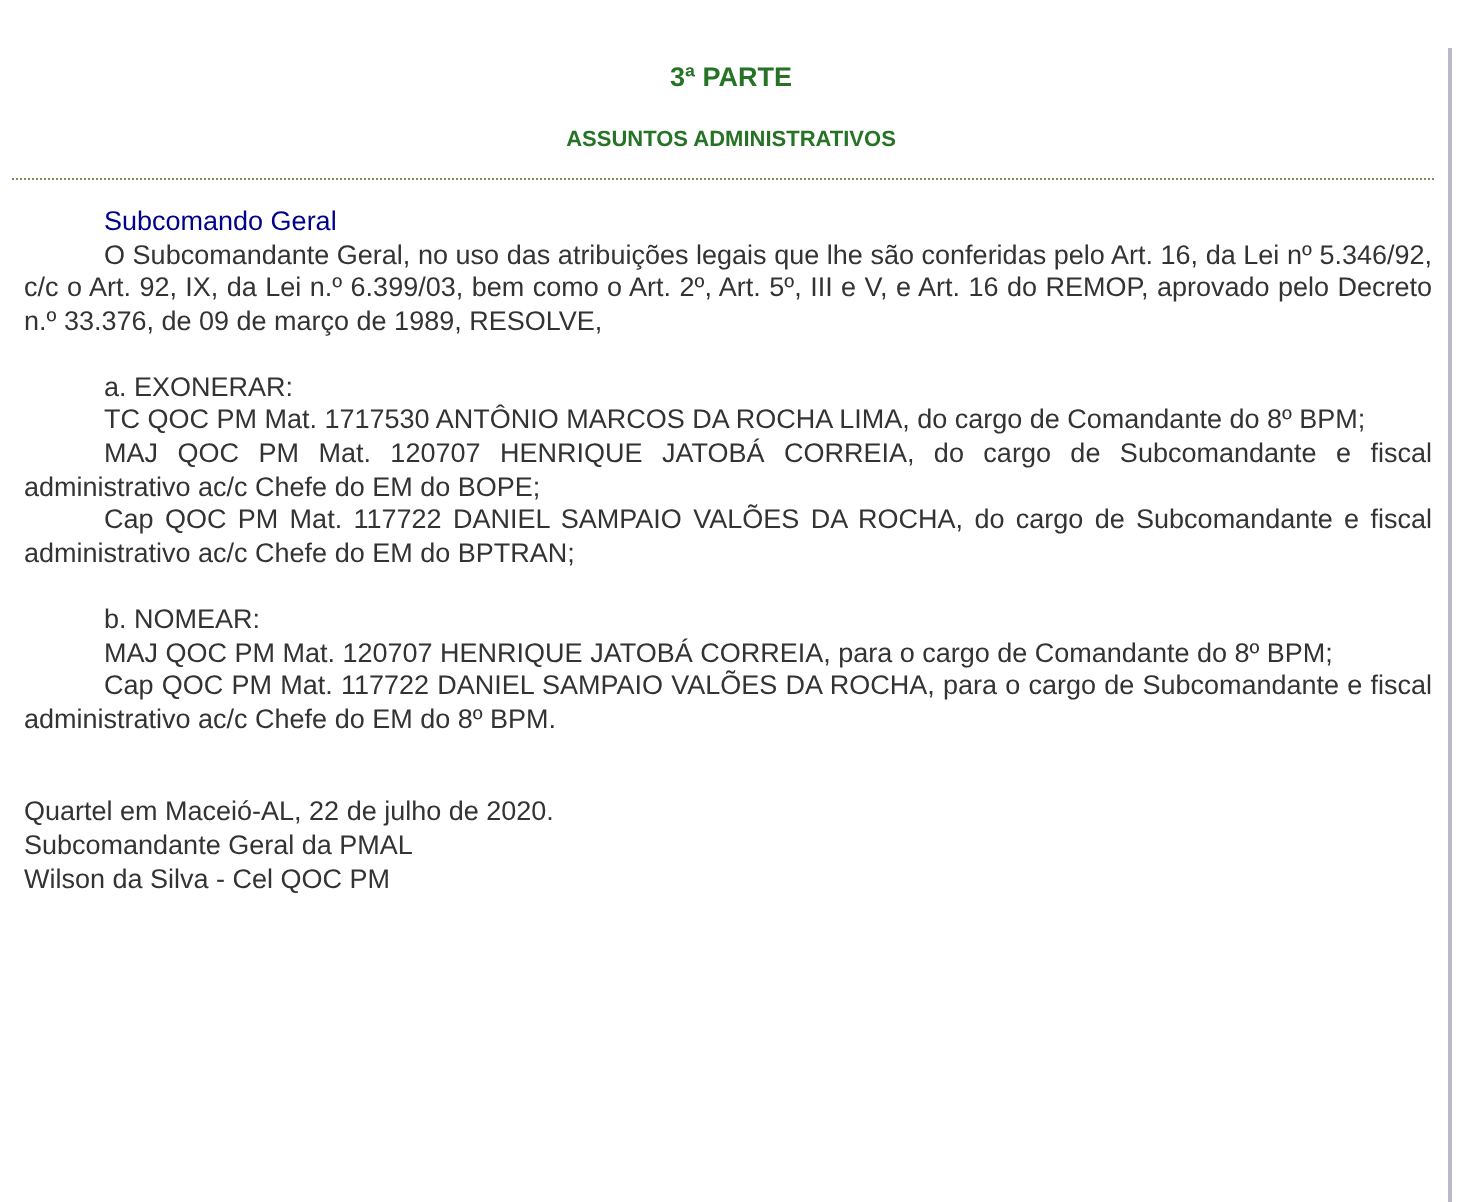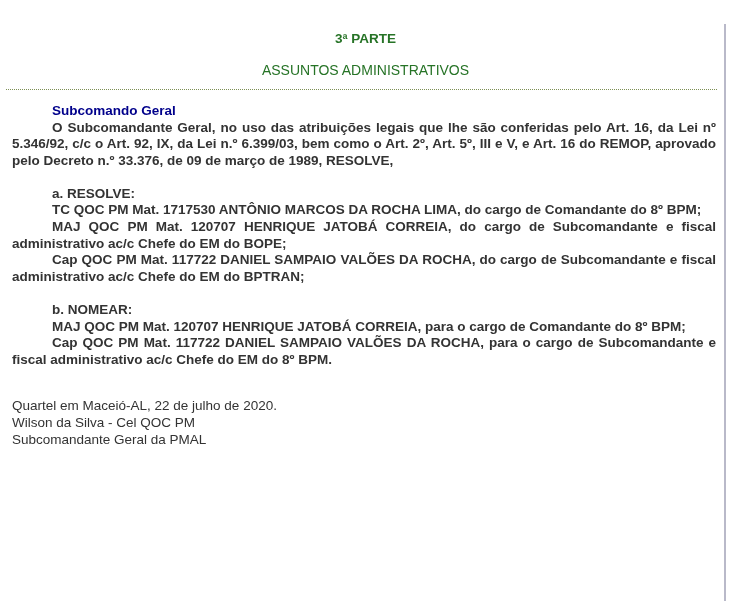--- a/index.html
+++ b/index.html
@@ -34,46 +34,45 @@
     text-align: center;
     color: var(--header-green, #267326);
     font-weight: bold;
     font-size: 13.5px;
     line-height: 16.5px;
   }
   .section-title {
     margin-top: 14px;
     text-align: center;
     color: var(--header-green, #267326);
-    font-weight: normal;
-    font-size: 14px;
+    font-weight: bold;
+    font-size: 11px;
     line-height: 16.5px;
   }
   .section-divider {
     border: none;
     border-top: 1px dotted var(--divider-green, #7d8f55);
     margin: 11px 14px 0 6px;
     height: 0;
   }
   .doc-body {
     padding: 0 15px 0 12px; 
     font-size: 13.5px;
     line-height: 16.6px;
   }
   .subsection-title {
     margin-top: 13px;
     padding-left: 40px;
     color: var(--subsection-blue, #00008b);
-    font-weight: bold;
+    font-weight: normal;
   }
   p.para {
     margin: 0;
     text-align: justify;
     text-indent: 40px;
-    font-weight: bold;
   }
   p.portaria-title {
     margin-top: 16.5px;
     font-weight: bold;
     word-spacing: 4px; 
   }
   p.block-gap {
     margin-top: 16.5px;
   }
   .closing {
@@ -97,32 +96,32 @@
 
   <hr class="section-divider">
 
   <div class="doc-body">
 
     <div class="subsection-title">Subcomando Geral</div>
 
 
     <p class="para">O Subcomandante Geral, no uso das atribuições legais que lhe são conferidas pelo Art. 16, da Lei nº 5.346/92, c/c o Art. 92, IX, da Lei n.º 6.399/03, bem como o Art. 2º, Art. 5º, III e V, e Art. 16 do REMOP, aprovado pelo Decreto n.º 33.376, de 09 de março de 1989, RESOLVE,</p>
 
-    <p class="para block-gap">a. RESOLVE:</p>
+    <p class="para block-gap">a. EXONERAR:</p>
     <p class="para">TC QOC PM Mat. 1717530 ANTÔNIO MARCOS DA ROCHA LIMA, do cargo de Comandante do 8º BPM;</p>
     <p class="para">MAJ QOC PM Mat. 120707 HENRIQUE JATOBÁ CORREIA, do cargo de Subcomandante e fiscal administrativo ac/c Chefe do EM do BOPE;</p>
     <p class="para">Cap QOC PM Mat. 117722 DANIEL SAMPAIO VALÕES DA ROCHA, do cargo de Subcomandante e fiscal administrativo ac/c Chefe do EM do BPTRAN;</p>
 
     <p class="para block-gap">b. NOMEAR:</p>
     <p class="para">MAJ QOC PM Mat. 120707 HENRIQUE JATOBÁ CORREIA, para o cargo de Comandante do 8º BPM;</p>
     <p class="para">Cap QOC PM Mat. 117722 DANIEL SAMPAIO VALÕES DA ROCHA, para o cargo de Subcomandante e fiscal administrativo ac/c Chefe do EM do 8º BPM.</p>
 
     <div class="closing">
       <div>Quartel em Maceió-AL, 22 de julho de 2020.</div>
+      <div>Subcomandante Geral da PMAL</div>
       <div>Wilson da Silva - Cel QOC PM</div>
-      <div>Subcomandante Geral da PMAL</div>
     </div>
 
   </div>
 
   <div class="page-edge-line"></div>
 
 </div>
 
 </body></html>

